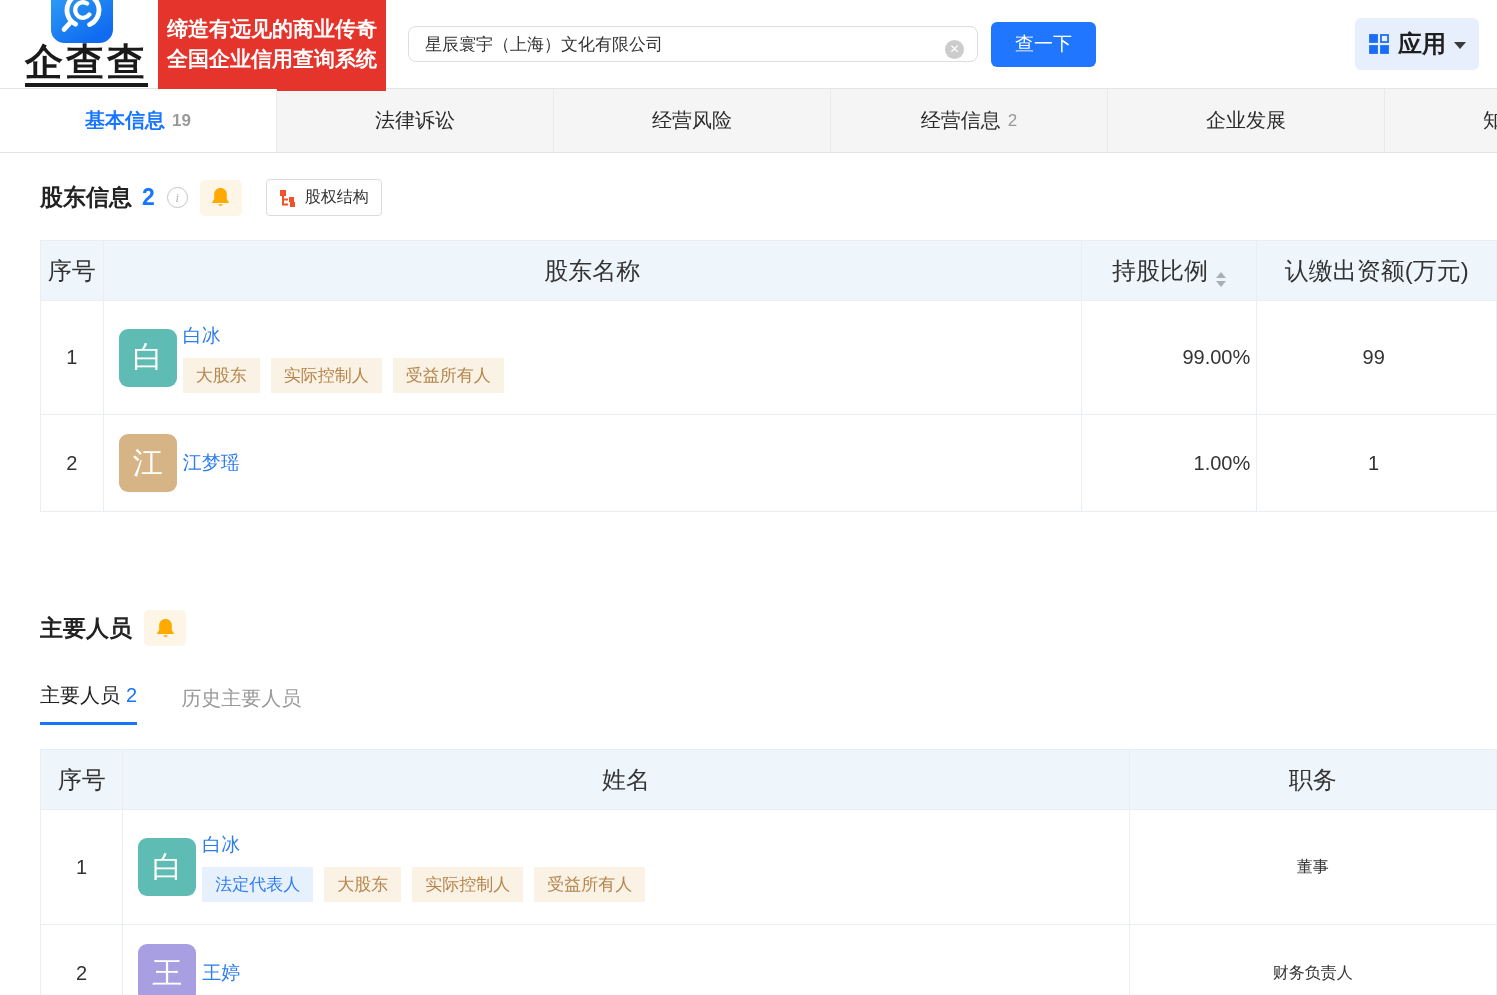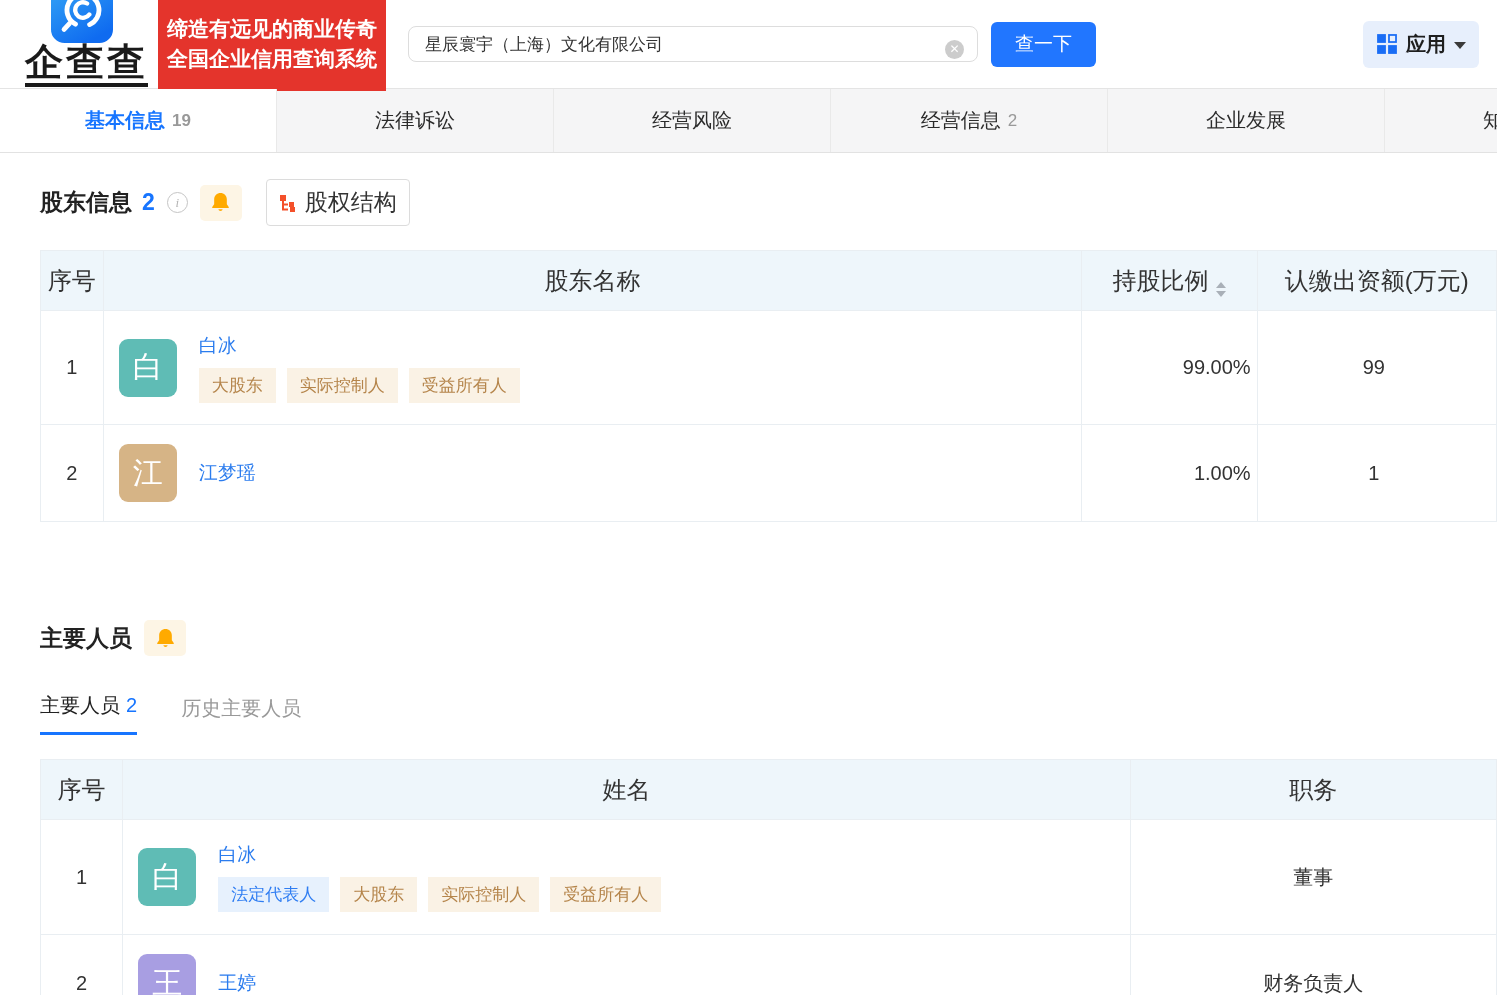--- a/index.html
+++ b/index.html
@@ -19,21 +19,21 @@
   .search-wrap { margin-left:22px; display:flex; align-items:center; }
   .search-box { position:relative; width:570px; }
   .search-input { width:100%; height:36px; border:1px solid #ddd; border-radius:8px; font-size:17px;
     color:#333; padding:0 44px 0 16px; outline:none; font-family:inherit; }
   .clear-btn { position:absolute; right:14px; top:14px; width:19px; height:19px; border-radius:50%;
     background:#ccc; color:#fff; font-size:12px; line-height:19px; text-align:center; cursor:pointer; }
   .go-btn { margin-left:13px; width:105px; height:45px; background:#2176ff; border:none; border-radius:6px;
     color:#fff; font-size:19px; cursor:pointer; font-family:inherit; }
   .apps-btn { margin-left:auto; display:flex; align-items:center; gap:8px; background:#e7effc;
     border-radius:6px; padding:10px 13px; cursor:pointer; }
-  .apps-label { font-size:20px; font-weight:bold; color:#1f1f1f; }
+  .apps-label { font-size:24px; font-weight:bold; color:#1f1f1f; }
   .caret { width:0; height:0; border-left:6px solid transparent; border-right:6px solid transparent;
     border-top:7px solid #3a3a3a; margin-top:3px; }
 
   
   .tabs { display:flex; width:1665px; background:#f5f5f6; border-top:1px solid #e4e4e4;
     border-bottom:1px solid #e2e2e2; height:65px; }
   .tab { flex:0 0 277px; display:flex; align-items:center; justify-content:center; gap:7px;
     font-size:20px; color:#2b2b2b; border-right:1px solid #e9e9e9; cursor:pointer; }
   .tab .cnt { font-size:17px; color:#999; }
   .tab.active { background:#fff; color:#1775ff; font-weight:bold; }
@@ -42,36 +42,36 @@
   .main { padding:26px 0 0 40px; }
   .sec-head { display:flex; align-items:center; gap:12px; }
   .sec-title { font-size:23px; font-weight:bold; color:#222; }
   .sec-count { font-size:23px; font-weight:bold; color:#1775ff; margin-left:-2px; }
   .info-icon { width:21px; height:21px; border-radius:50%; border:1.5px solid #c5c5c5; color:#b5b5b5;
     font-size:13px; font-family:"Liberation Serif",serif; font-style:italic; display:flex;
     align-items:center; justify-content:center; cursor:pointer; }
   .bell-btn { width:42px; height:36px; background:#fdf5e5; border-radius:5px; display:flex;
     align-items:center; justify-content:center; cursor:pointer; }
   .equity-btn { display:flex; align-items:center; gap:8px; border:1px solid #dcdcdc; border-radius:4px;
-    padding:7px 12px; font-size:23px; color:#333; cursor:pointer; background:#fff; margin-left:12px; }
+    padding:7px 12px; font-size:16px; color:#333; cursor:pointer; background:#fff; margin-left:12px; }
 
   
   table.grid { border-collapse:collapse; table-layout:fixed; margin-top:24px; }
   table.grid th, table.grid td { border:1px solid #e9eef2; }
   table.grid thead th { background:#eef6fb; font-size:24px; font-weight:normal; color:#333; height:60px; }
   .c { text-align:center; }
   .r { text-align:right; }
   td.idx { font-size:20px; color:#333; }
   td.ratio { font-size:20px; padding-right:6px; }
-  td.pos { font-size:20px; }
+  td.pos { font-size:16px; }
   .person-cell { padding:14px 0 14px 15px; }
   .person-flex { display:flex; align-items:center; }
   .avatar { width:58px; height:58px; border-radius:9px; color:#fff; font-size:30px; display:flex;
     align-items:center; justify-content:center; flex:0 0 58px; cursor:pointer; }
-  .pinfo { margin-left:22px; display:flex; flex-direction:column; justify-content:center; }
+  .pinfo { margin-left:6px; display:flex; flex-direction:column; justify-content:center; }
   .pname { color:#2b7cee; font-size:19px; text-decoration:none; cursor:pointer; width:max-content; }
   .tagrow { display:flex; gap:11px; margin-top:9px; }
   .tag { font-size:17px; padding:6px 13px; border-radius:0; white-space:nowrap; }
   .tag-warm { background:#faf2e5; color:#b5854b; }
   .tag-blue { background:#e7f1fd; color:#2f7df2; }
   .t1 tbody tr:nth-child(1){ height:114px; } .t1 tbody tr:nth-child(2){ height:97px; }
   .t2 tbody tr:nth-child(1){ height:115px; } .t2 tbody tr:nth-child(2){ height:97px; }
   .sort { display:inline-flex; flex-direction:column; gap:3px; margin-left:8px; vertical-align:1px; cursor:pointer; }
   .tri { width:0; height:0; border-left:5px solid transparent; border-right:5px solid transparent; }
   .tri.up { border-bottom:6px solid #a9b0b8; }

